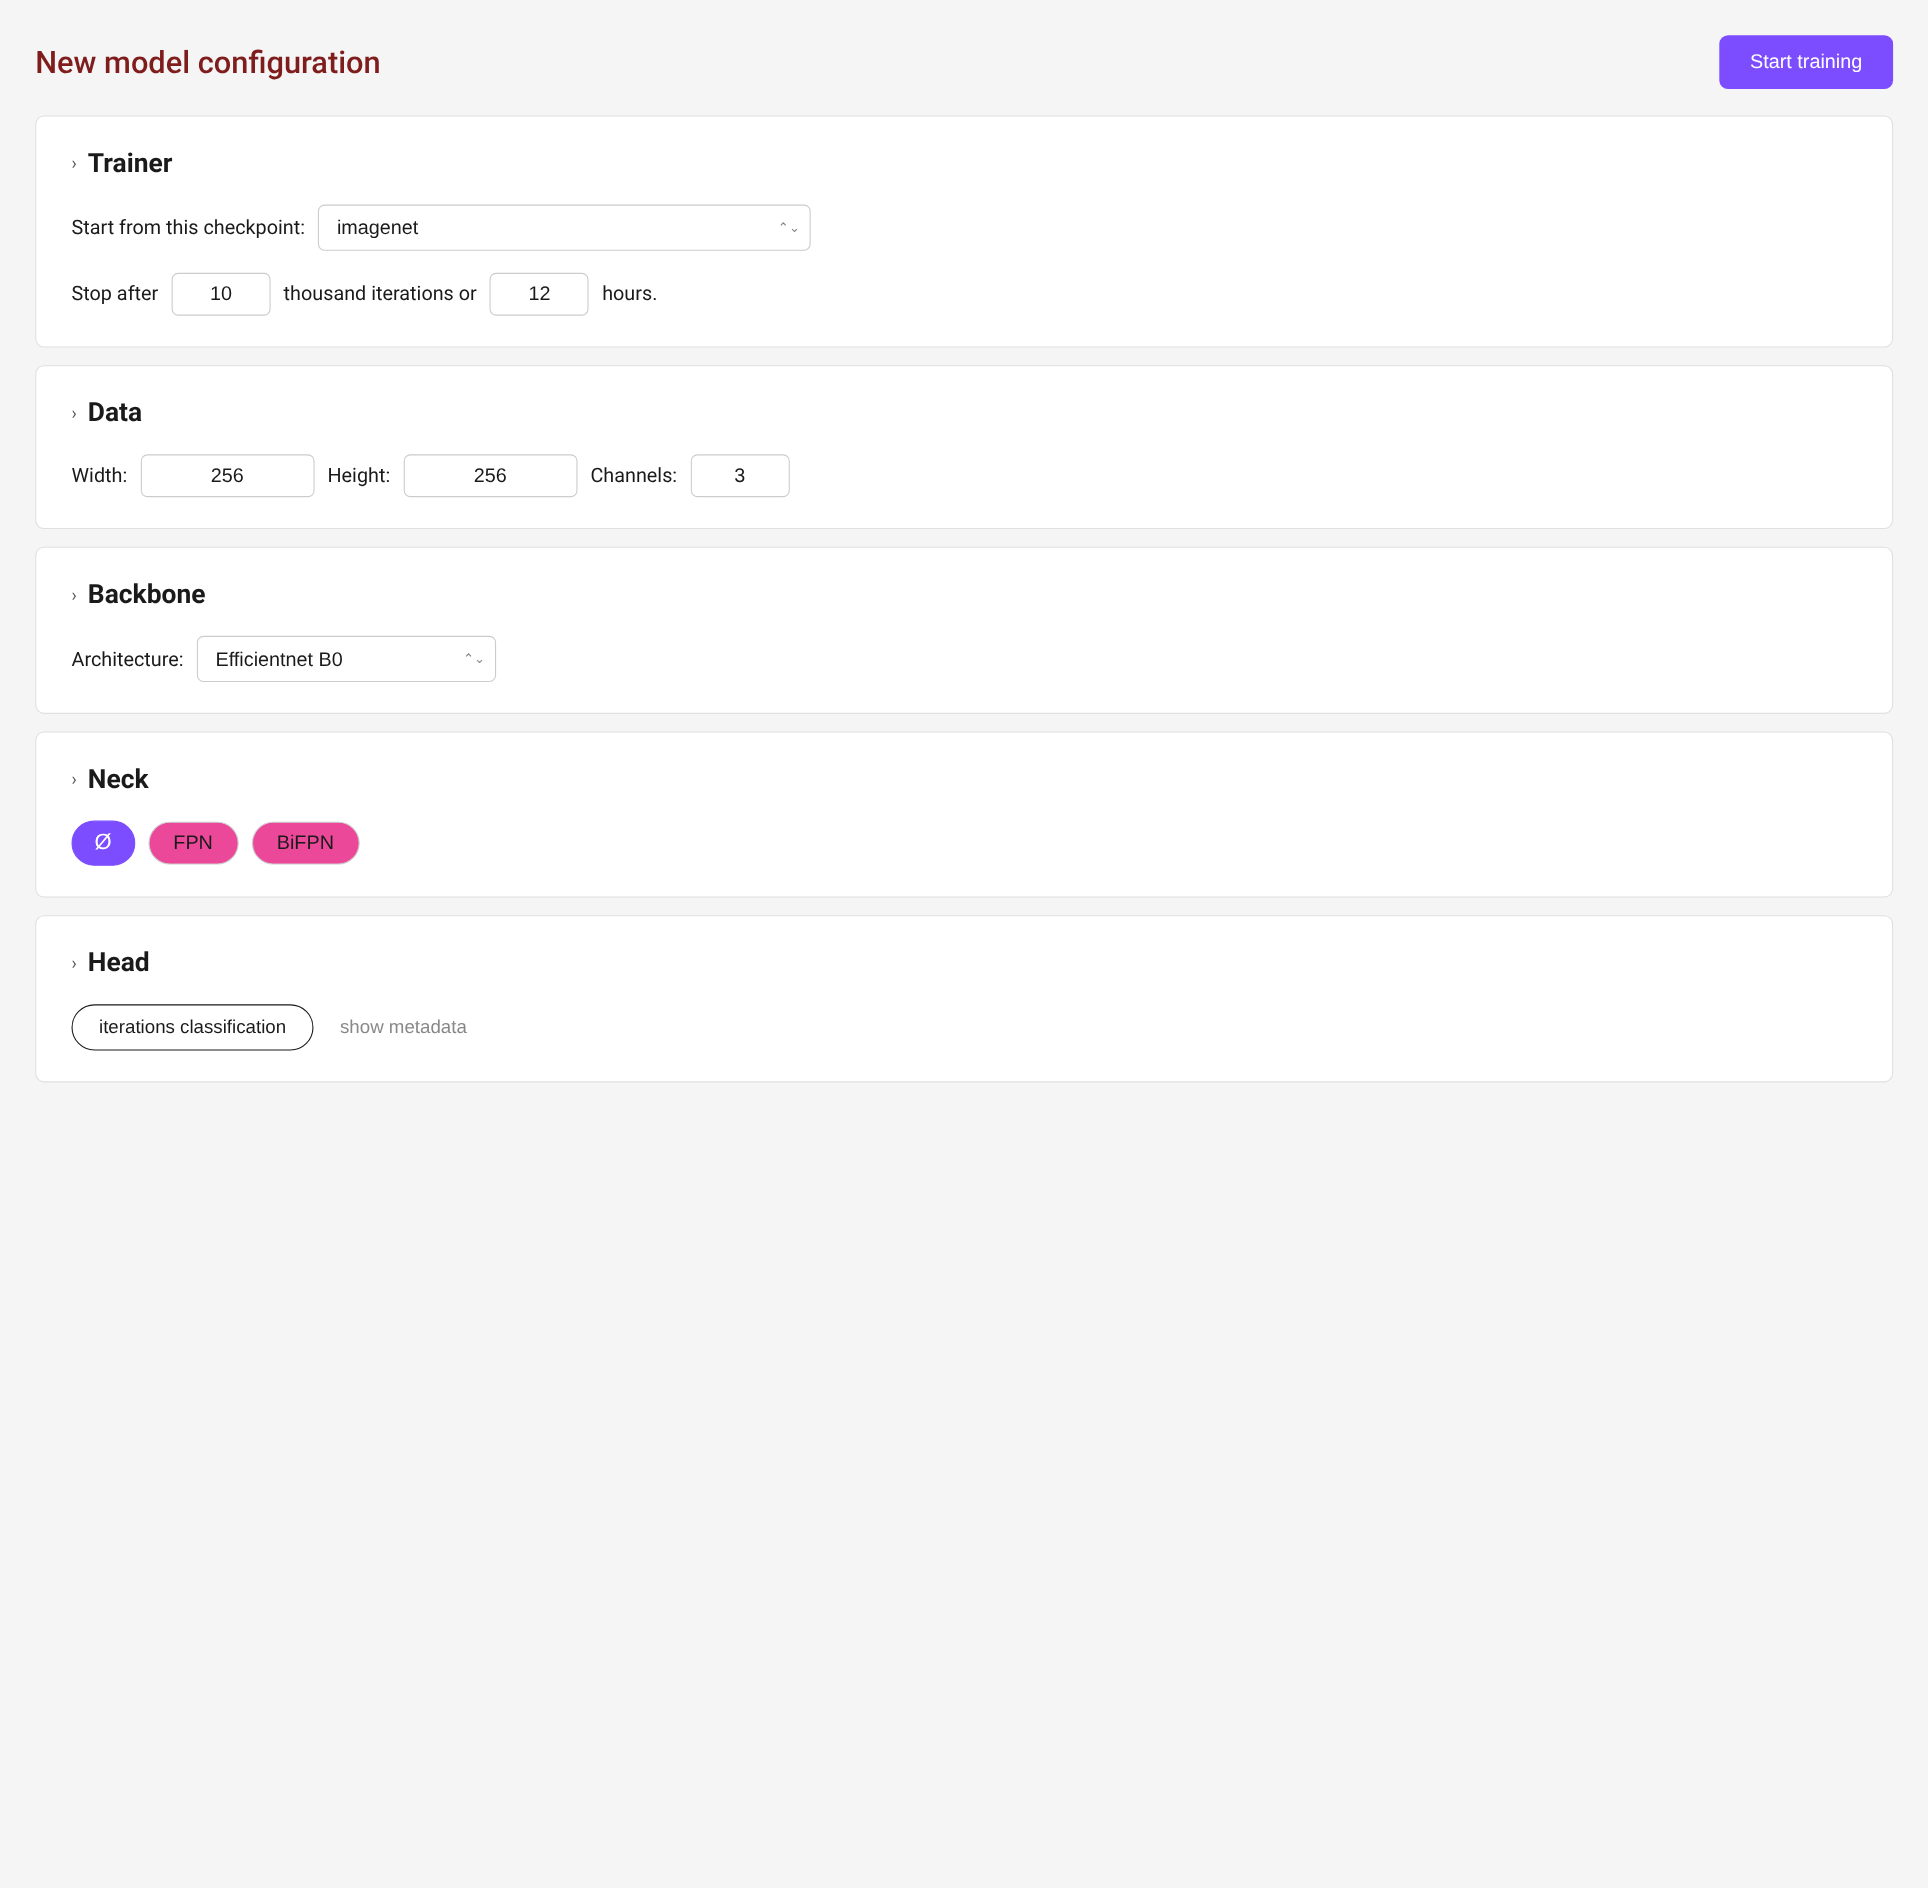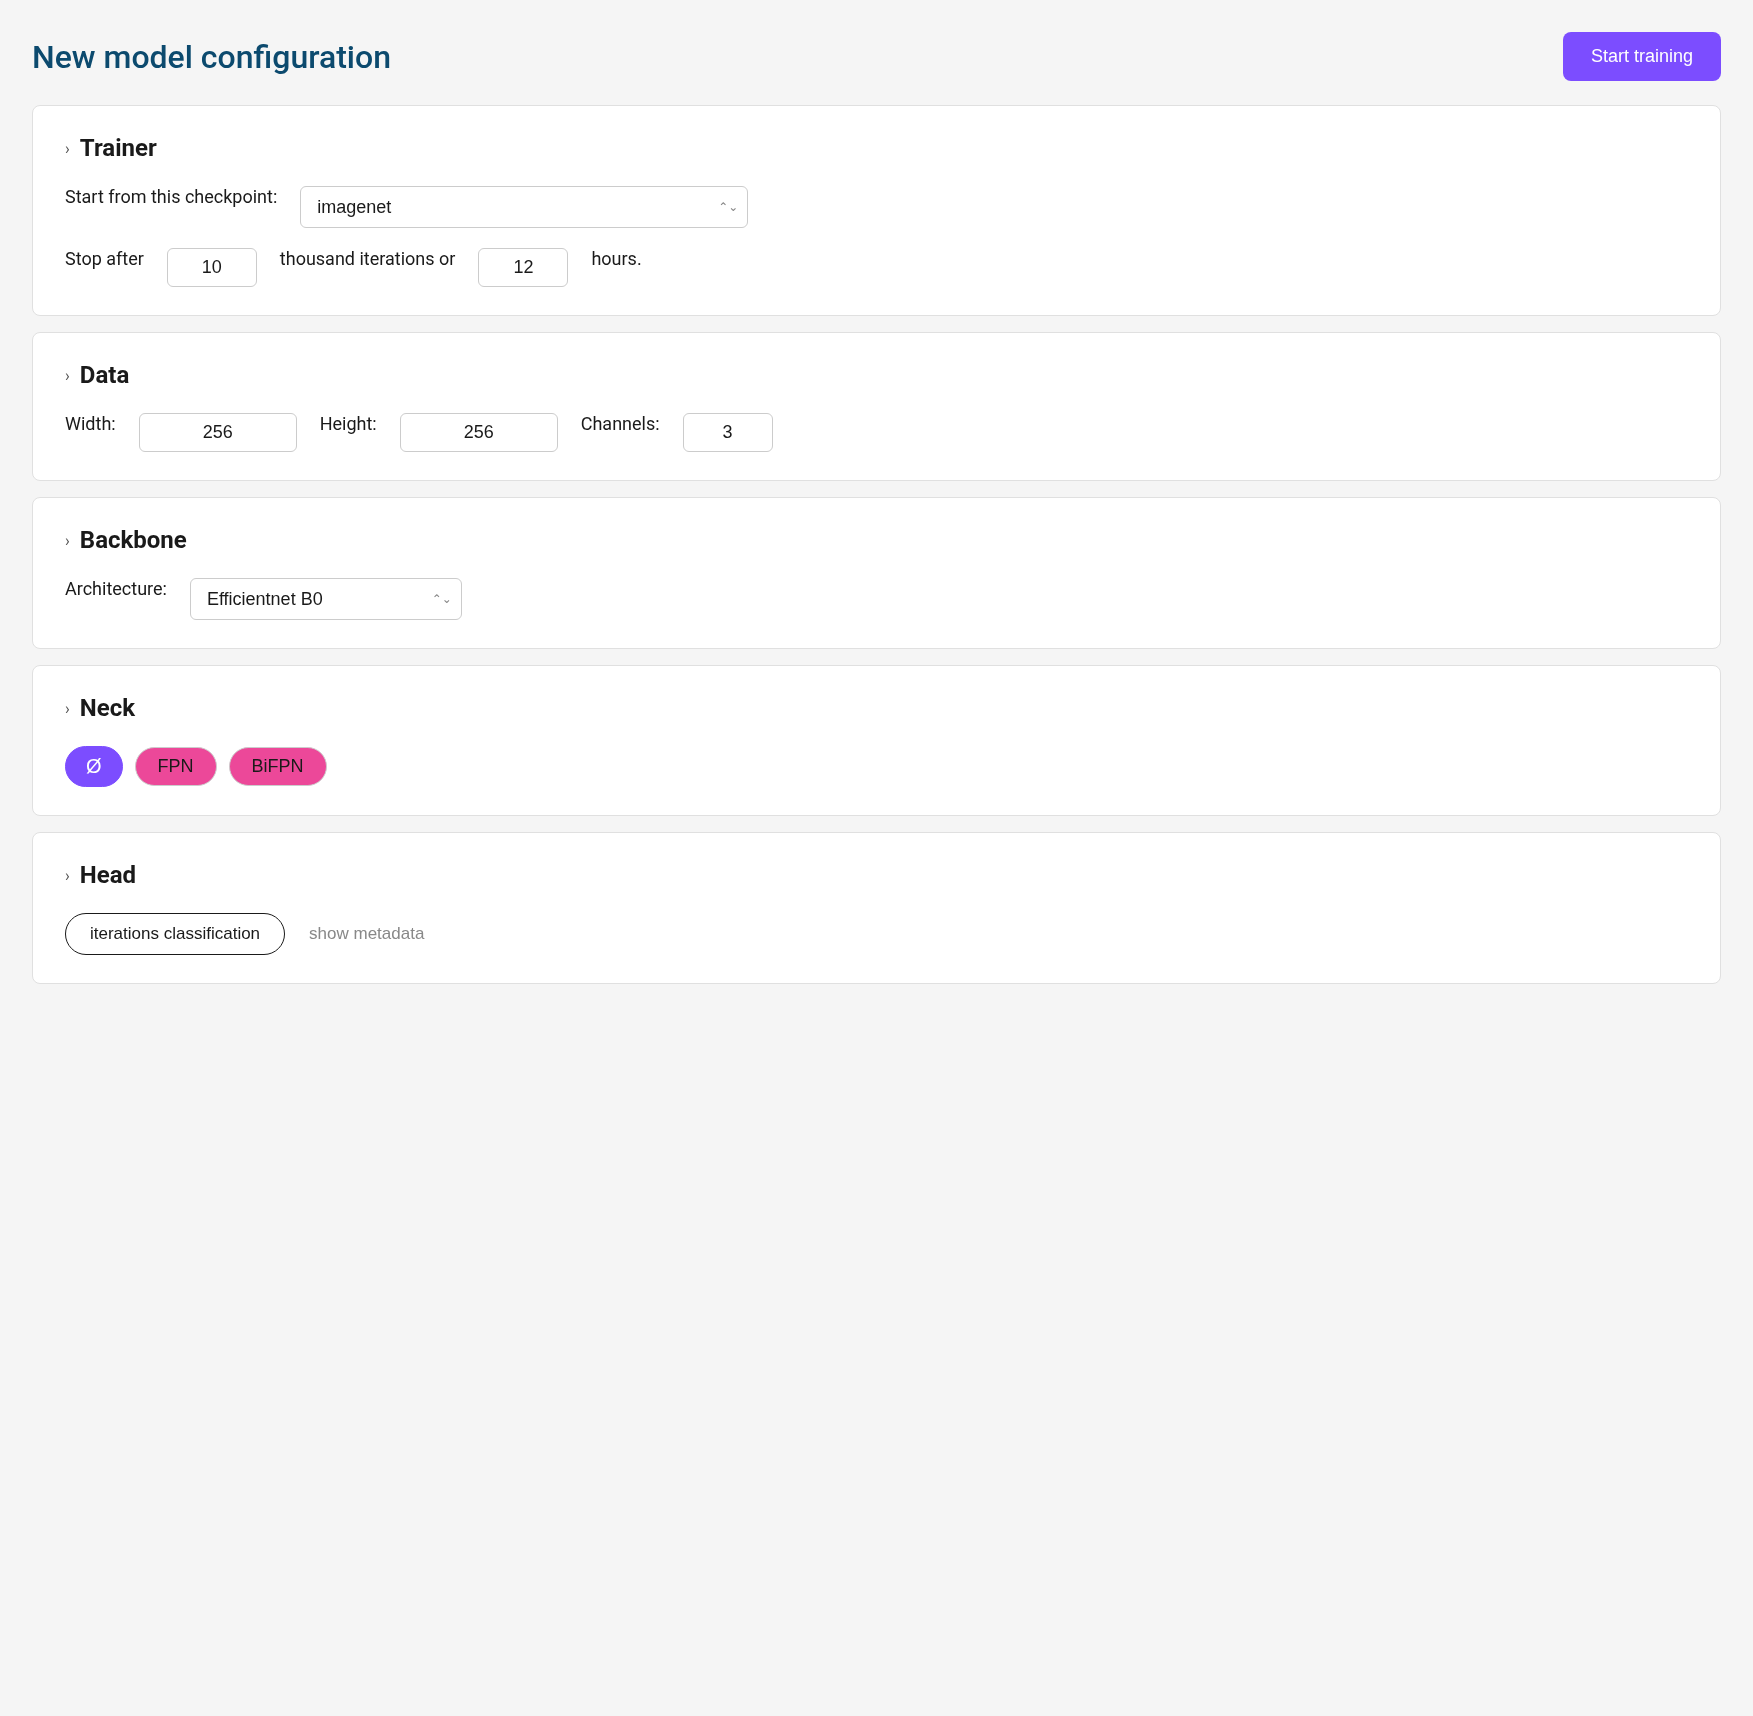--- a/index.html
+++ b/index.html
@@ -16,23 +16,23 @@
     }
 
     .page-header {
       display: flex;
       align-items: center;
       justify-content: space-between;
       margin-bottom: 24px;
     }
 
     .page-title {
-      font-size: 32px;
+      font-size: 28px;
       font-weight: 500;
-      color: #0c4a6e;
+      color: #7f1d1d;
     }
 
     .start-training-btn {
       background-color: #7c4dff;
       color: white;
       border: none;
       border-radius: 8px;
       padding: 14px 28px;
       font-size: 18px;
       font-weight: 500;
@@ -62,21 +62,22 @@
     }
 
     .section-title {
       font-size: 24px;
       font-weight: 700;
       color: #1a1a1a;
     }
 
     .field-row {
       display: flex;
-      gap: 23px;
+      align-items: center;
+      gap: 12px;
       flex-wrap: wrap;
     }
 
     .field-label {
       font-size: 18px;
       color: #1a1a1a;
     }
 
     .text-input {
       border: 1px solid #cccccc;

